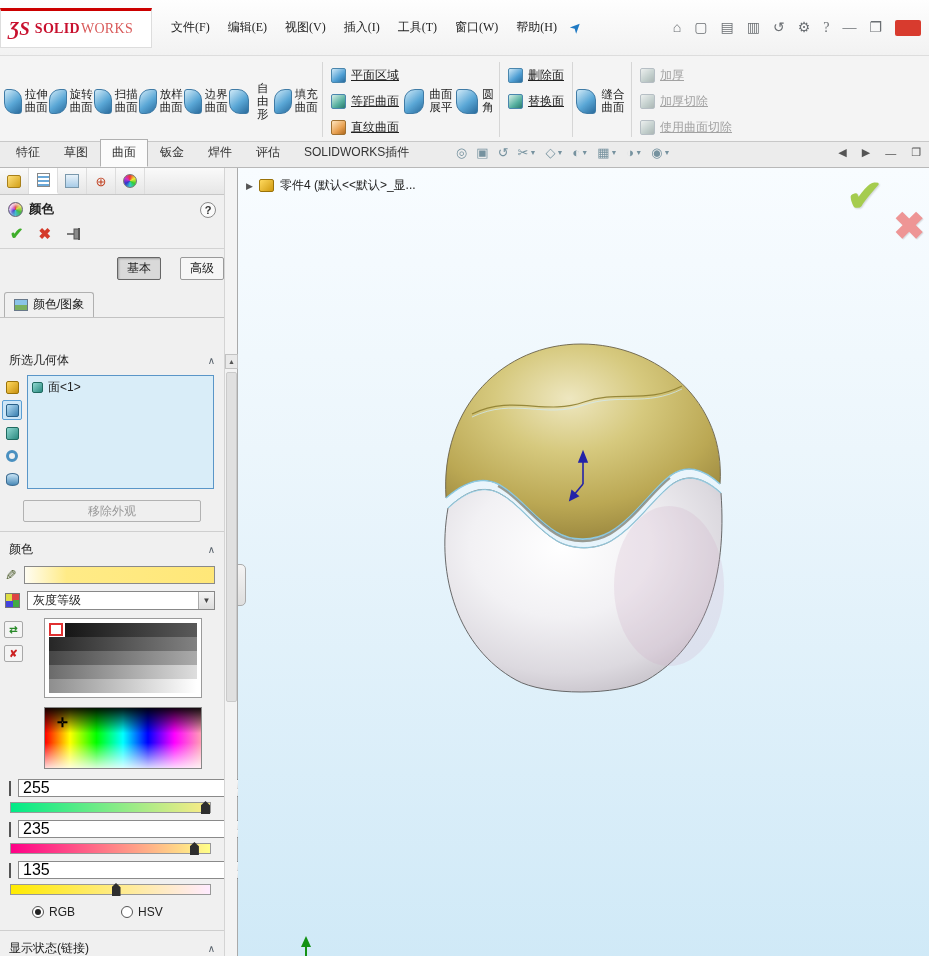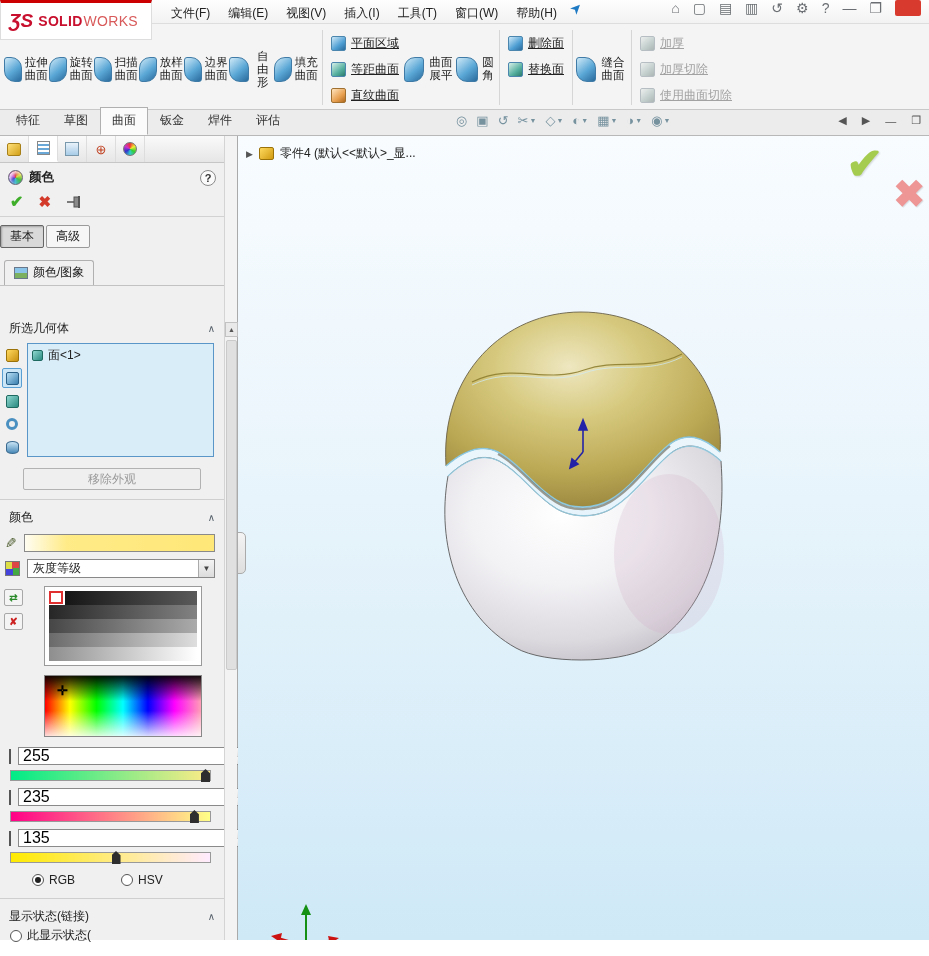--- a/index.html
+++ b/index.html
@@ -1,20 +1,20 @@
 <!DOCTYPE html>
 <html><head>
 <meta charset="utf-8">
 <style>
   * { box-sizing: border-box; margin: 0; padding: 0; }
   html,body { width: 929px; height: 956px; overflow: hidden; }
   body { font-family: "Liberation Sans", sans-serif; font-size: 12px; color: #222; background: #fff; position: relative; }
 
   
-  .titlebar { height: 24px; display: flex; align-items: flex-start; background: linear-gradient(#fefefe,#f2f2f2); border-bottom: 1px solid #ddd; }
+  .titlebar { height: 56px; display: flex; align-items: center; background: linear-gradient(#fefefe,#f2f2f2); border-bottom: 1px solid #ddd; font-family: Liberation Serif, serif; }
   .logo { width: 152px; height: 40px; border: 1px solid #ddd; border-top: 3px solid #c00; background: #fff; display: flex; align-items: center; gap: 5px; padding: 0 8px; }
   .logo .ds { color: #c8102e; font-weight: bold; font-style: italic; font-size: 19px; }
   .logo .sw-a { color: #c8102e; font-weight: bold; font-size: 14px; letter-spacing: .3px; }
   .logo .sw-b { color: #d95a5a; font-size: 14px; letter-spacing: .3px; margin-left: -4px; }
   .menus { display: flex; margin-left: 10px; }
   .menu-item { padding: 5px 9px; cursor: default; }
   .pin-glyph { color: #1f7ac4; font-size: 14px; margin-left: 4px; transform: rotate(-45deg); display: inline-block; }
   .tb-icons { margin-left: auto; display: flex; align-items: center; gap: 13px; padding-right: 8px; color: #6b6f73; font-size: 14px; }
   .tb-icons .ti { cursor: default; }
   .win-close { width: 26px; height: 16px; background: #d83b2e; border-radius: 2px; }
@@ -62,21 +62,21 @@
   .it-wheel { width: 14px; height: 14px; border-radius: 50%; background: conic-gradient(#e33,#ee3,#3c3,#3cc,#33c,#c3c,#e33); border: 1px solid #777; }
 
   .pm-header { display: flex; align-items: center; gap: 6px; padding: 6px 8px 4px; font-weight: bold; font-size: 12.5px; }
   .sphere { width: 15px; height: 15px; border-radius: 50%; background: conic-gradient(#d44,#dd4,#4b4,#4bc,#44c,#c4c,#d44); box-shadow: inset 2px 2px 3px rgba(255,255,255,.8); border: 1px solid #667; }
   .help-btn { margin-left: auto; width: 16px; height: 16px; border: 1px solid #8a8a8a; border-radius: 50%; text-align: center; line-height: 14px; font-size: 11px; color: #333; background: #fafafa; }
 
   .pm-actions { display: flex; gap: 15px; align-items: center; padding: 2px 10px 5px; border-bottom: 1px solid #d2d2d2; }
   .ok-glyph { color: #3fae2a; font-size: 16px; font-weight: bold; }
   .cancel-glyph { color: #d43a2a; font-size: 15px; font-weight: bold; }
 
-  .mode-row { display: flex; justify-content: flex-start; gap: 2px; padding: 8px 0 9px; }
+  .mode-row { display: flex; justify-content: flex-end; gap: 19px; padding: 8px 0 9px; }
   .mode-btn { padding: 2px 9px; border: 1px solid #9a9a9a; background: #f6f6f6; border-radius: 2px; font-size: 12px; }
   .mode-btn.active { background: #d9d9d9; border-color: #666; box-shadow: inset 1px 1px 2px rgba(0,0,0,.25); }
 
   .group-tab-row { border-bottom: 1px solid #c2c2c2; padding: 3px 0 0 4px; }
   .group-tab { display: inline-flex; align-items: center; gap: 5px; background: #f0f0f0; border: 1px solid #b0b0b0; border-bottom: none; padding: 3px 9px 4px; border-radius: 3px 3px 0 0; }
   .img-icon { width: 14px; height: 12px; border: 1px solid #68788a; background: linear-gradient(#8ac4e8 55%, #7ab060 55%); }
   .spacer { height: 28px; }
 
   .section-h { display: flex; align-items: center; padding: 6px 9px 4px; gap: 40px; }
   .chev { margin-left: auto; color: #56606a; font-size: 10px; }
@@ -292,20 +292,21 @@
   </div>
 </div>
 
 <div class="tabrow">
   <div class="tab">特征</div>
   <div class="tab">草图</div>
   <div class="tab active">曲面</div>
   <div class="tab">钣金</div>
   <div class="tab">焊件</div>
   <div class="tab">评估</div>
+  <div class="tab">SOLIDWORKS插件</div>
 
   <div class="hud">
     <span class="hi">
         <span>◎</span>
       </span>
     <span class="hi">
         <span>▣</span>
       </span>
     <span class="hi">
         <span>↺</span>

